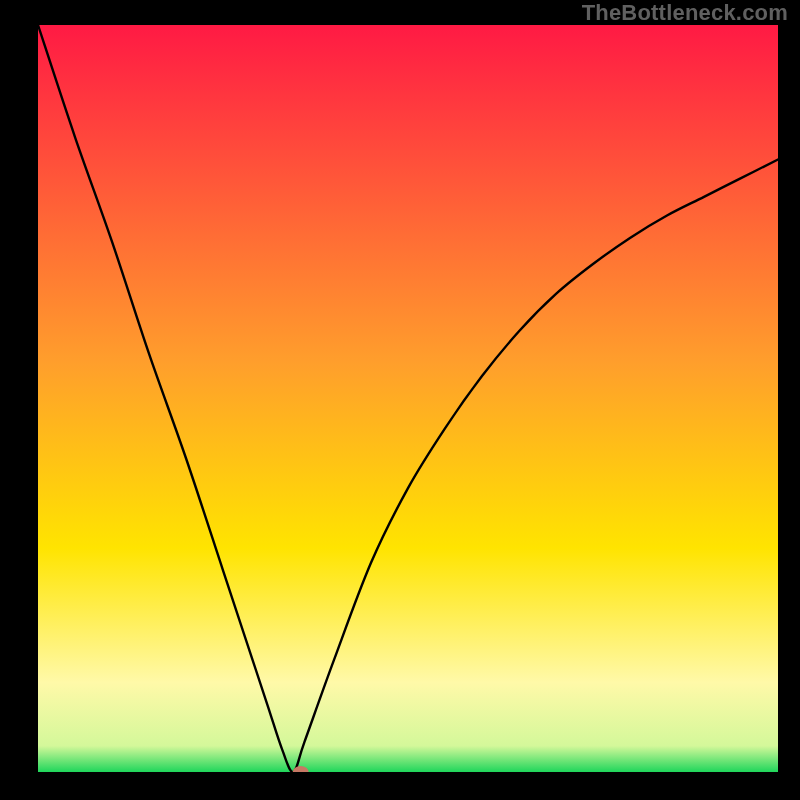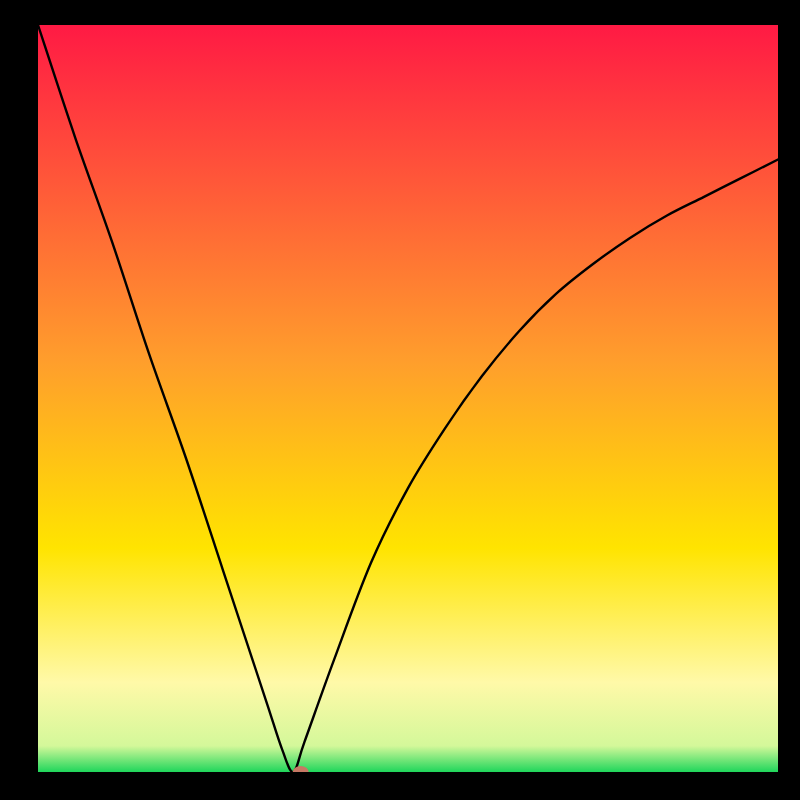--- a/index.html
+++ b/index.html
@@ -31,20 +31,21 @@
   svg {
     position: absolute;
     top: 0;
     left: 0;
   }
 </style>
 </head>
 <body>
 <div class="frame">
 
+<div class="watermark">TheBottleneck.com</div>
 
 <svg id="chart-svg" width="800" height="800" viewBox="0 0 800 800">
   <defs>
     <linearGradient id="bg-grad" x1="0" y1="0" x2="0" y2="1">
           <stop offset="0%" stop-color="#ff1a44"></stop>
           <stop offset="45%" stop-color="#ff9e2c"></stop>
           <stop offset="70%" stop-color="#ffe400"></stop>
           <stop offset="88%" stop-color="#fff9a8"></stop>
           <stop offset="96.5%" stop-color="#d4f89a"></stop>
           <stop offset="100%" stop-color="#1fd65b"></stop>

